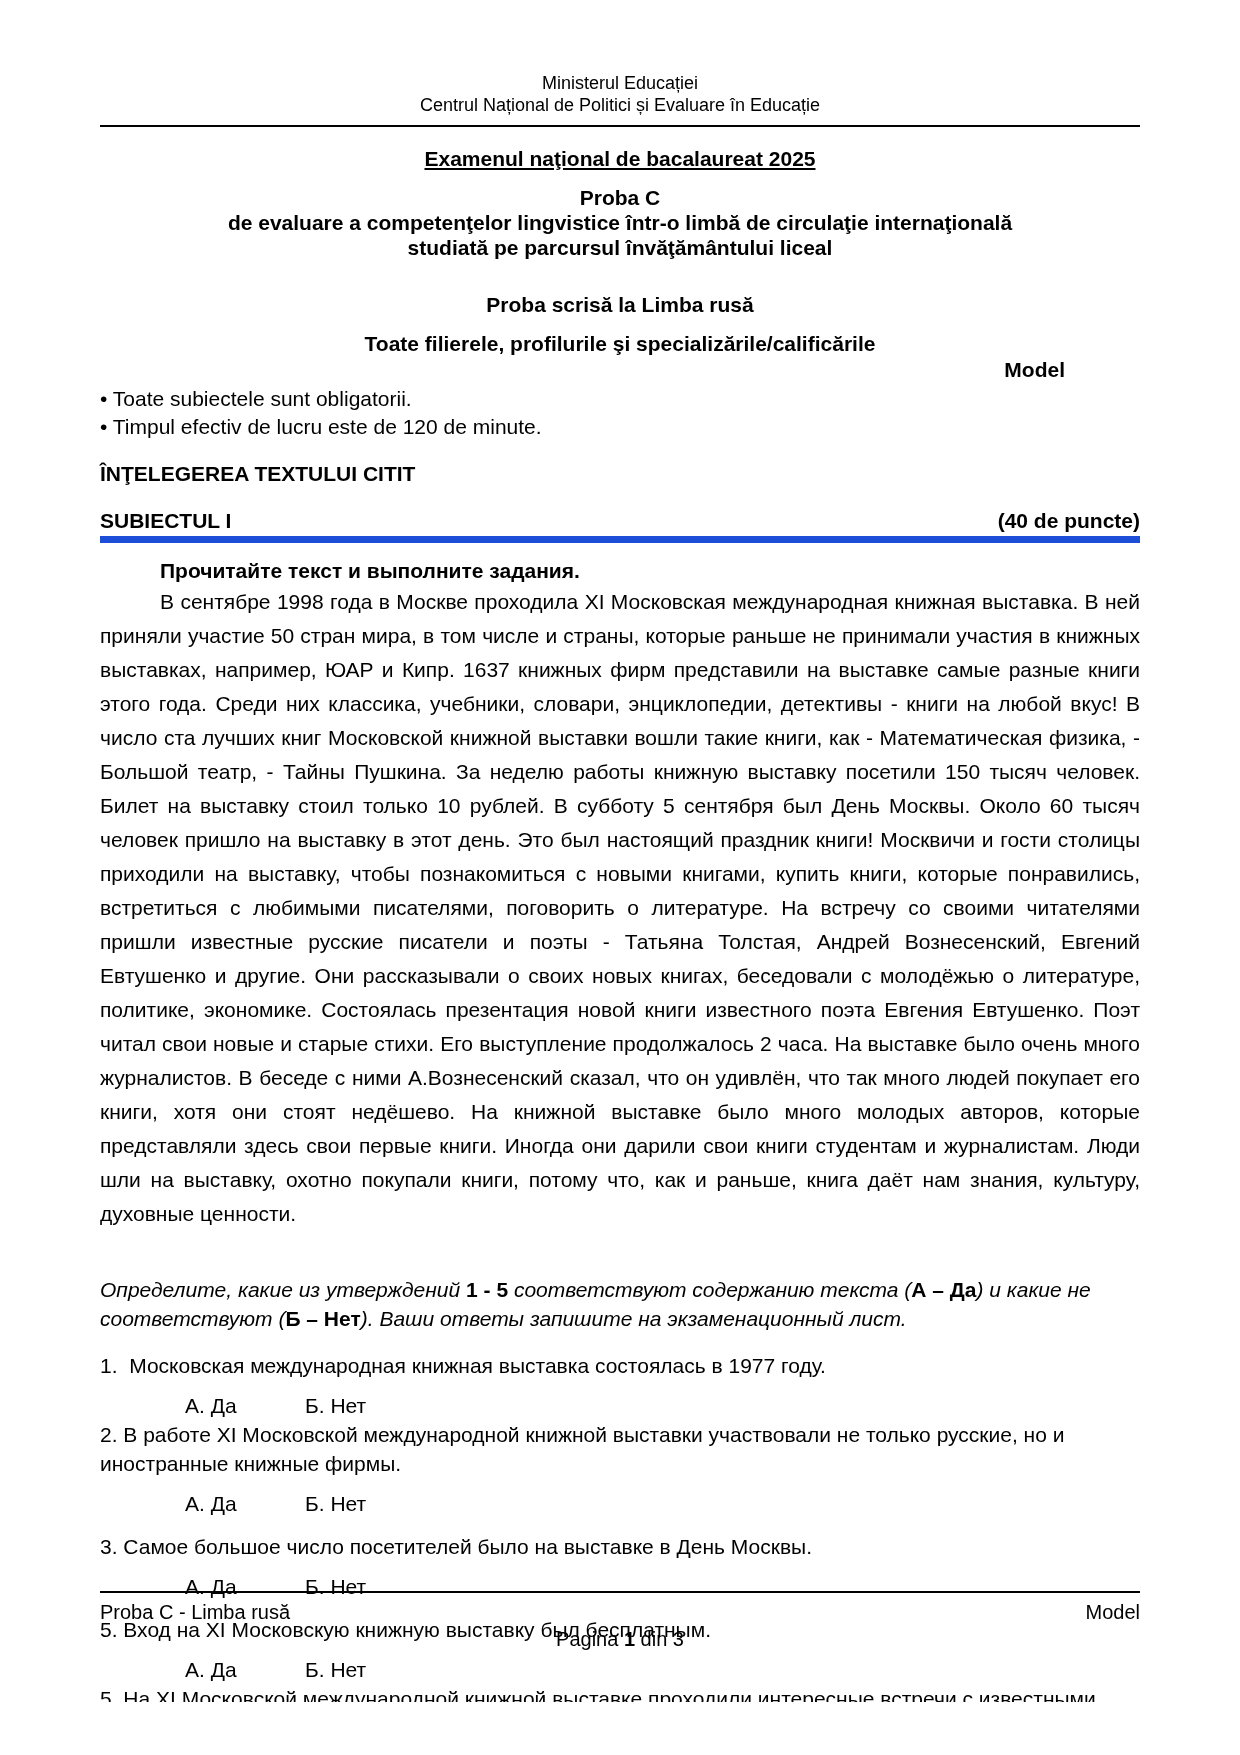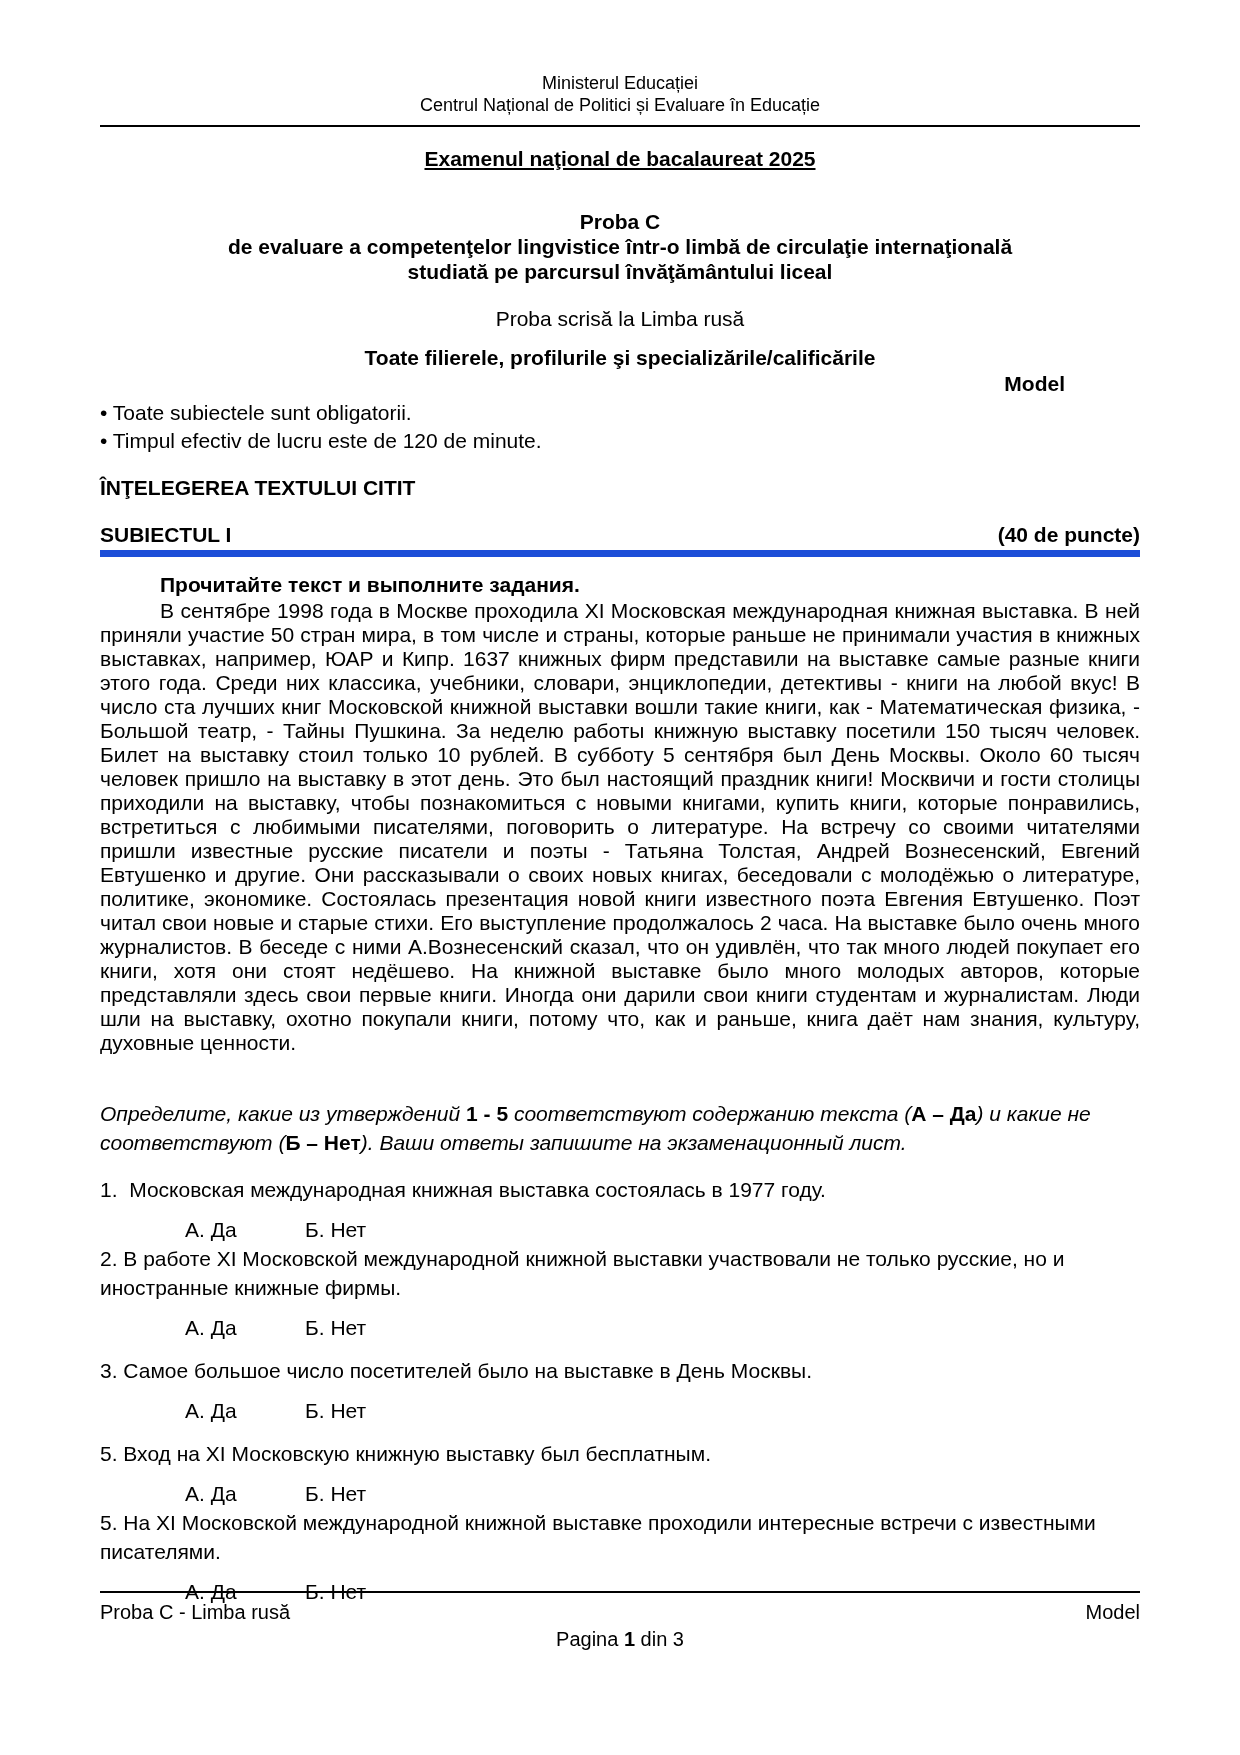--- a/index.html
+++ b/index.html
@@ -15,35 +15,35 @@
     overflow:hidden;
   }
   .doc-header {
     text-align:center;
     font-size:18px;
     line-height:22px;
     border-bottom:2px solid #000;
     padding-bottom:9px;
   }
   .exam-title { text-align:center; font-weight:bold; margin-top:20px;text-decoration:underline; }
-  .proba-block { text-align:center; font-weight:bold; line-height:25px; margin-top:38px; }
-  .written-title { text-align:center; font-weight:normal; margin-top:23px; }
+  .proba-block { text-align:center; font-weight:bold; line-height:25px; margin-top:14px; }
+  .written-title { text-align:center; font-weight:bold; margin-top:33px; }
   .tracks { text-align:center; margin-top:15px;font-weight:bold; }
   .model-line { text-align:right; font-weight:bold; padding-right:75px; margin-top:2px; }
   .notes { font-weight:normal; line-height:28px; margin-top:3px; }
   .section-heading { font-weight:bold; margin-top:21px; }
   .subject-row {
     display:flex; justify-content:space-between;
     font-weight:bold;
     border-bottom:7px solid #1d4ed8;
     padding-bottom:3px;
     margin-top:23px;
   }
   .reading-instruction { font-weight:bold; margin-top:13px; padding-left:60px; line-height:29px; }
-  .reading-text { text-align:justify; text-indent:60px; line-height:24px; }
+  .reading-text { text-align:justify; text-indent:60px; line-height:34px; }
   .task-intro { font-style:italic; line-height:29px; margin-top:44px; }
   .task-intro .bd { font-style:normal; font-weight:bold; }
   .questions { margin-top:18px; line-height:29px; }
   .question-block.gap { margin-top:14px; }
   .opt-row { padding-left:85px; }
   .opt-a { display:inline-block; width:120px;margin-top:11px; }
   .footer {
     position:absolute; left:100px; right:100px; top:1591px;
     font-size:20px;
   }

